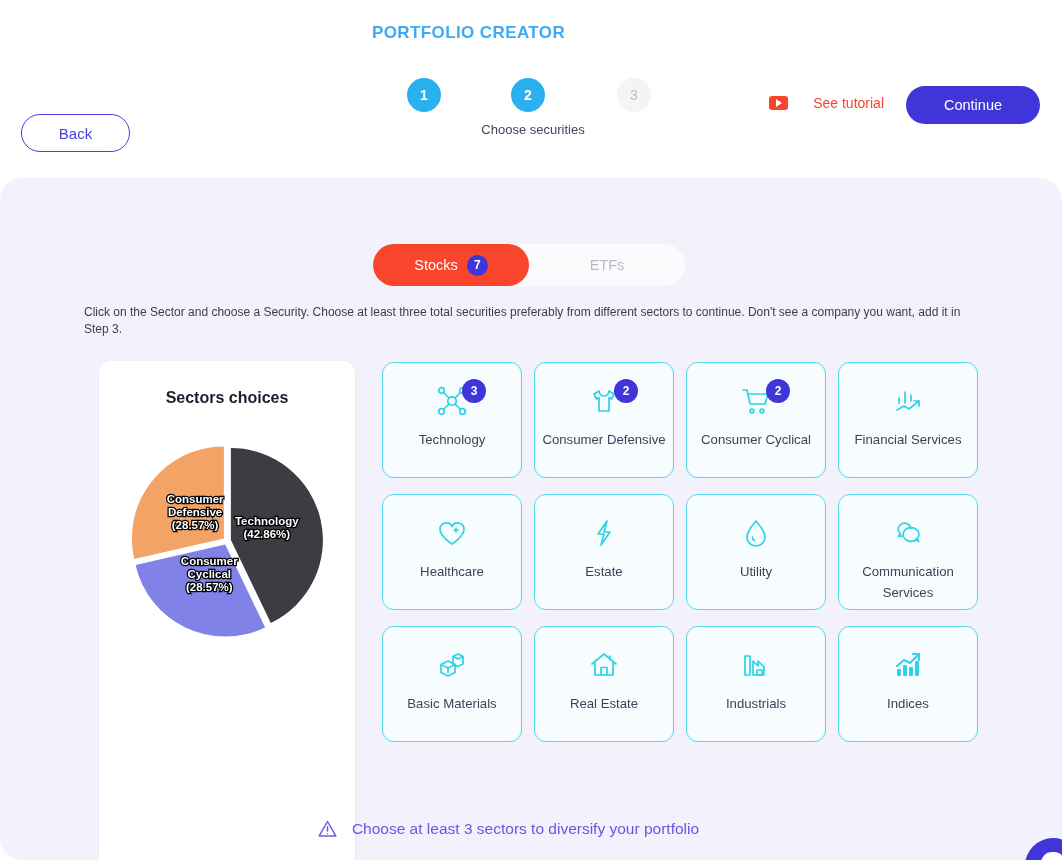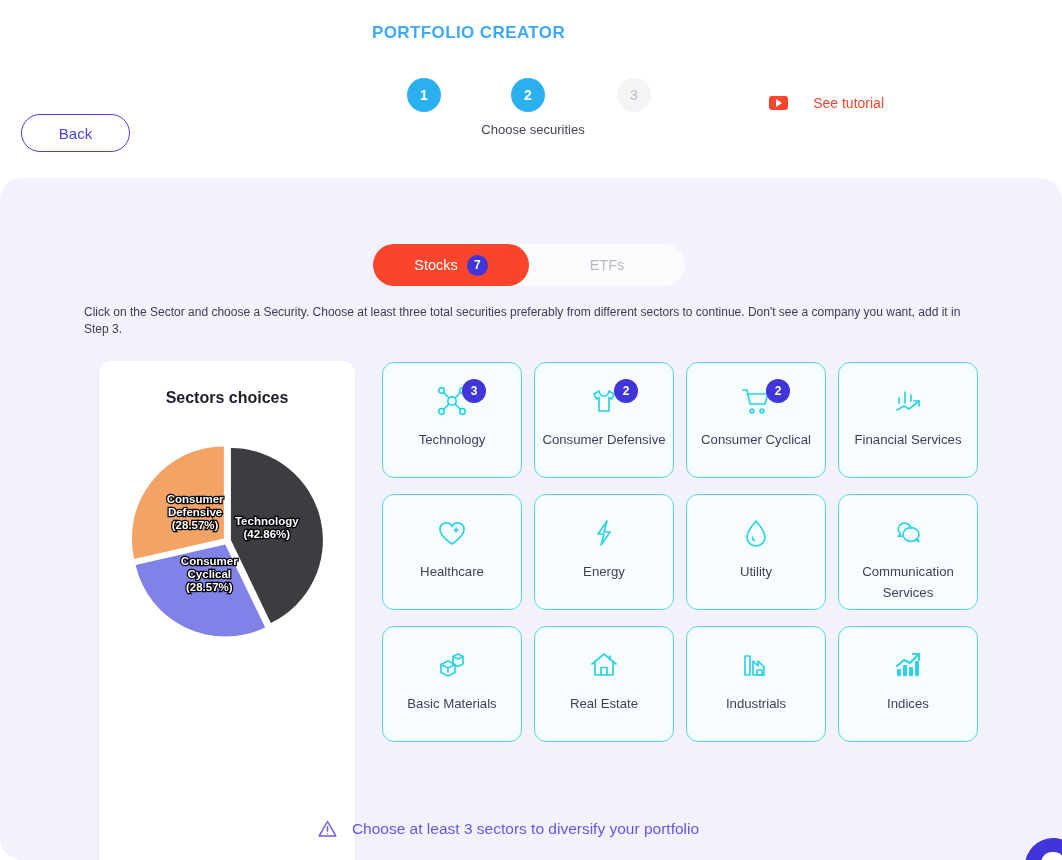--- a/index.html
+++ b/index.html
@@ -334,20 +334,21 @@
     <div class="step-caption">Choose securities</div>
   </div>
 
   <div class="tutorial">
     <span class="yt-icon">
         <span class="tri"></span>
       </span>
     <span class="tutorial-label">See tutorial</span>
   </div>
 
+  <button class="continue-btn">Continue</button>
 
   <div class="panel">
 
     <div class="tabs">
       <div class="tab active">
         <span>Stocks</span>
         <span class="tab-badge">7</span>
       </div>
       <div class="tab inactive">
         <span>ETFs</span>
@@ -429,21 +430,21 @@
             </svg>
           </span>
           <span class="sector-label">Healthcare</span>
         </div>
         <div class="sector-tile">
           <span class="sector-icon">
             <svg viewBox="0 0 32 32" width="32" height="32" fill="none" stroke="currentColor" stroke-width="1.7" stroke-linecap="round" stroke-linejoin="round">
       <path d="M19 4 L10 17 L16 17 L13 28 L22 15 L16 15 Z"></path>
             </svg>
           </span>
-          <span class="sector-label">Energy</span>
+          <span class="sector-label">Estate</span>
         </div>
         <div class="sector-tile">
           <span class="sector-icon">
             <svg viewBox="0 0 32 32" width="32" height="32" fill="none" stroke="currentColor" stroke-width="1.7" stroke-linecap="round" stroke-linejoin="round">
       <path d="M16 4 C16 4 7 14.5 7 20 A9 9 0 0 0 25 20 C25 14.5 16 4 16 4 Z"></path>
       <path d="M12.5 20 A3.5 3.5 0 0 0 14.5 23.4"></path>
             </svg>
           </span>
           <span class="sector-label">Utility</span>
         </div>

